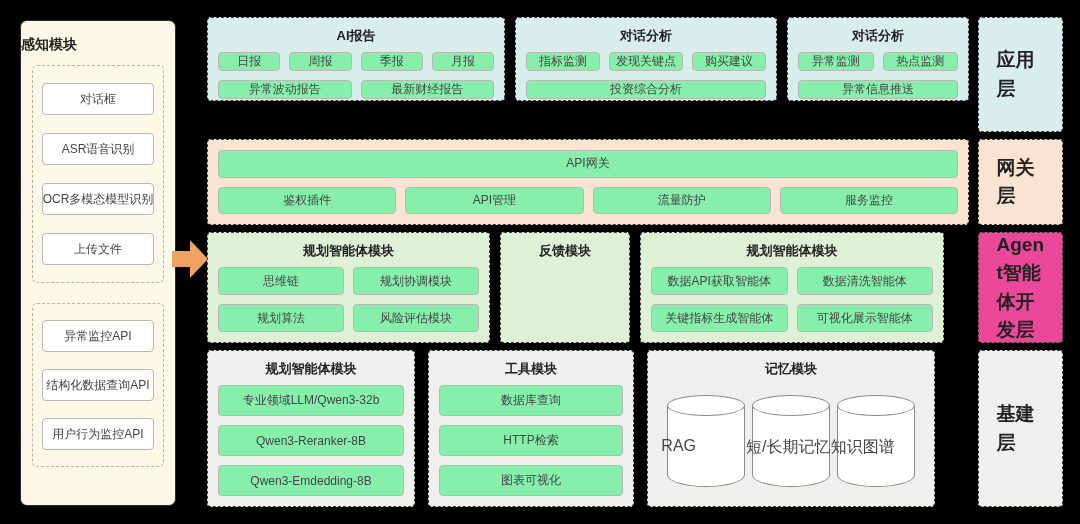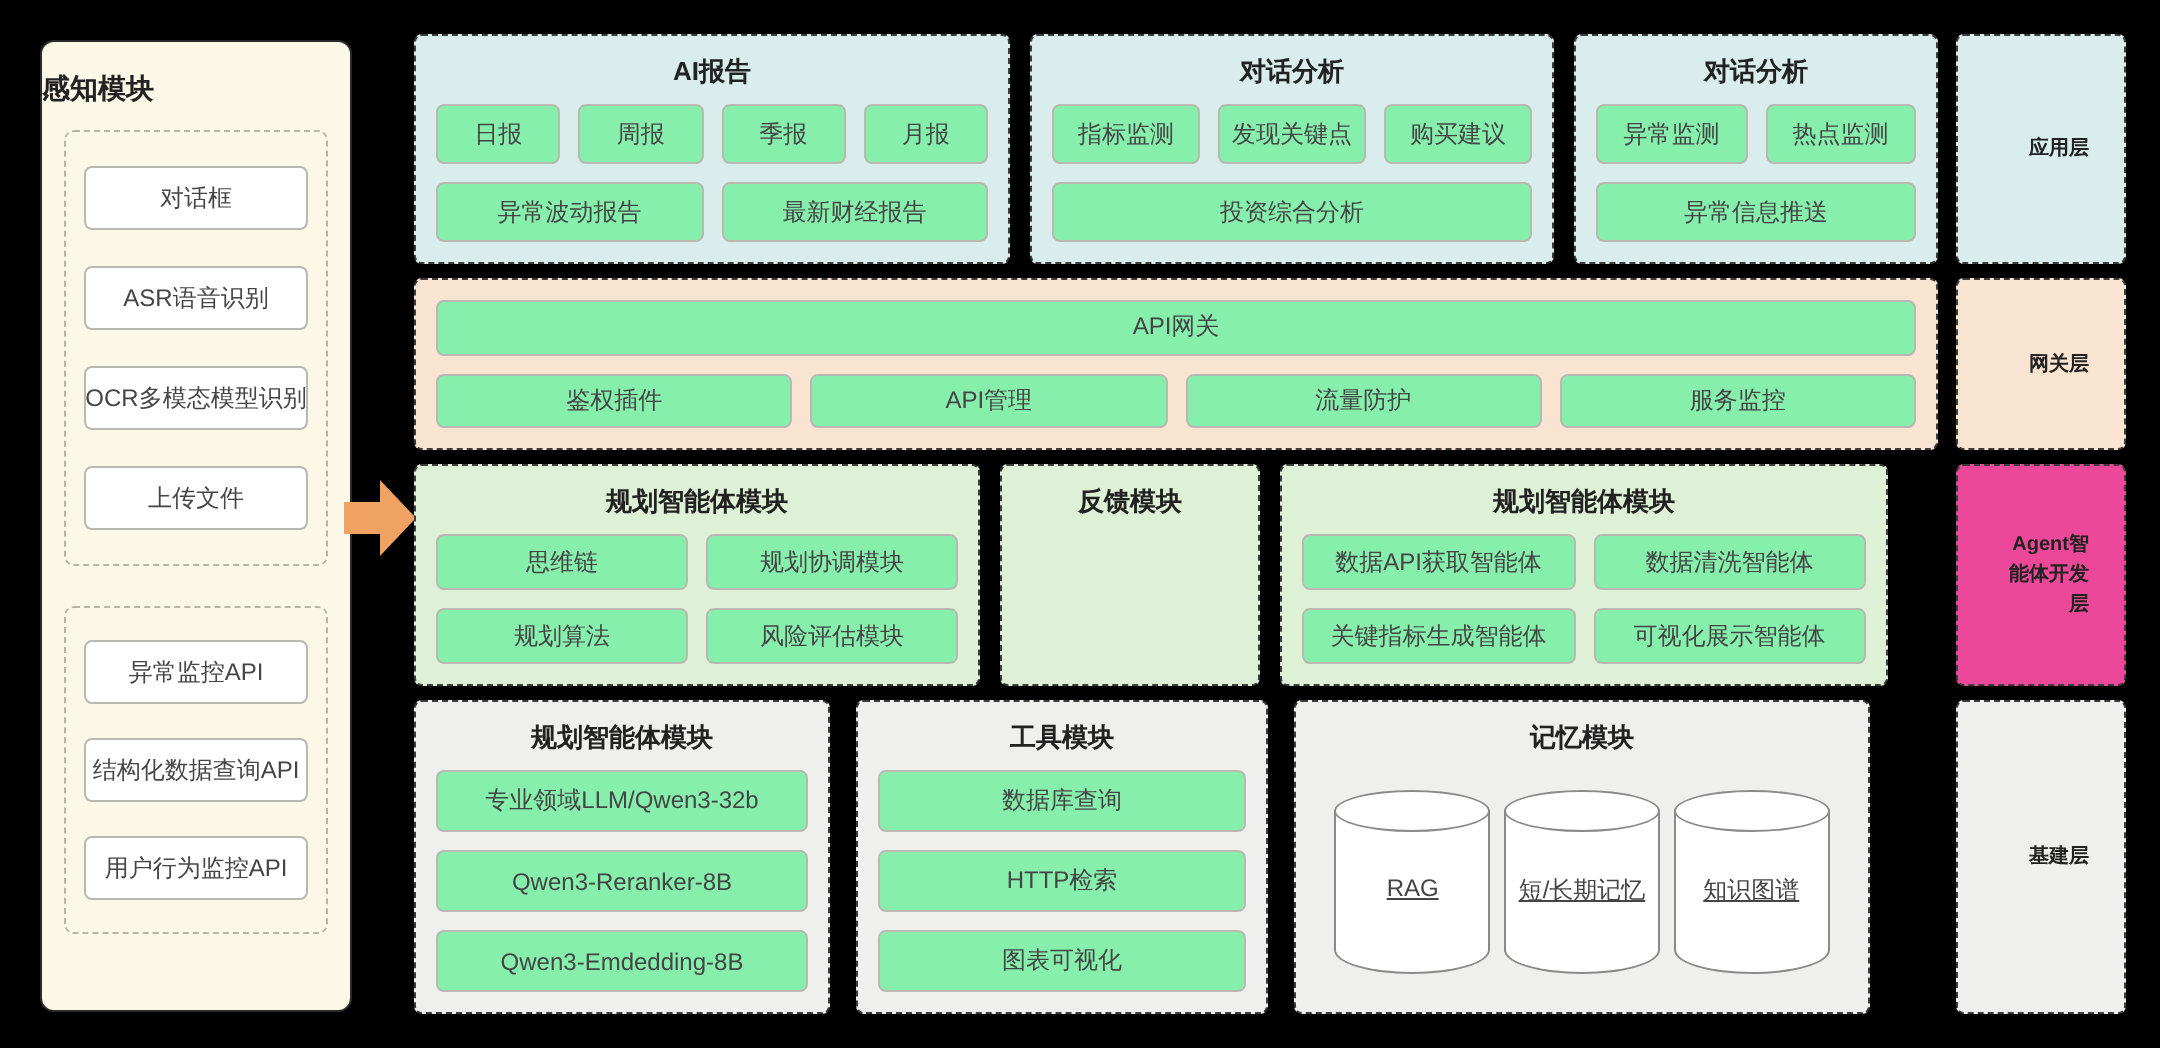--- a/index.html
+++ b/index.html
@@ -30,21 +30,21 @@
   
   .flow-arrow { position:absolute; left:172px; top:240px; width:36px; height:38px; }
   .flow-arrow .shaft { position:absolute; left:0; top:11px; width:19px; height:16px; background:#f0a262; }
   .flow-arrow .head {
     position:absolute; left:18px; top:0; width:0; height:0;
     border-left:18px solid #f0a262; border-top:19px solid transparent; border-bottom:19px solid transparent;
   }
 
   
   .row { position:absolute; left:207px; width:762px; display:flex; gap:10px; }
-  .row1 { top:17px;  height:115px; }
+  .row1 { top:17px;  height:84px; }
   .row2 { top:139px; height:86px;justify-content:center; }
   .row3 { top:232px; height:111px; }
   .row4 { top:350px; height:157px; gap:13px; }
 
   .section {
     border:1px dashed #3c3c3c; border-radius:4px;
     display:flex; flex-direction:column; padding:5px 10px 10px;
   }
   .c-app   { background:#d9edec; }
   .c-gate  { background:#f9e4d1; }
@@ -72,30 +72,30 @@
   .cyl-body {
     position:absolute; left:0; right:0; top:10px; bottom:0;
     background:#fff; border:1px solid #8a8a8a; border-top:none;
     border-radius:0 0 39px 39px / 0 0 12px 12px;
   }
   .cyl-top {
     position:absolute; left:0; right:0; top:0; height:21px;
     background:#fff; border:1px solid #8a8a8a; border-radius:50%;
   }
   .cyl-label {
-    position:absolute; left:-6px; right:-6px; top:42px; text-align:center;
-    font-size:12px; color:#454545; white-space:nowrap;text-decoration:underline;
+    position:absolute; left:-6px; right:-6px; top:42px; text-align:left;
+    font-size:16px; color:#454545; white-space:nowrap;
   }
 
   
   .layer-label {
     position:absolute; left:978px; width:85px;
     border:1px dashed #3c3c3c; border-radius:4px;
     display:flex; align-items:center; justify-content:center;
-    font-weight:bold; font-size:10px; color:#222; text-align:right;
+    font-weight:bold; font-size:19px; color:#222; text-align:left;
   }
   .layer-label .lbl-text { width:48px; line-height:1.5; word-break:break-all; }
   .ll1 { top:17px;  height:115px; background:#d9edec; }
   .ll2 { top:139px; height:86px;  background:#f9e4d1; }
   .ll3 { top:232px; height:111px; background:#ec4899; }
   .ll4 { top:350px; height:157px; background:#efefee; }
 </style>
 </head>
 <body>
 

